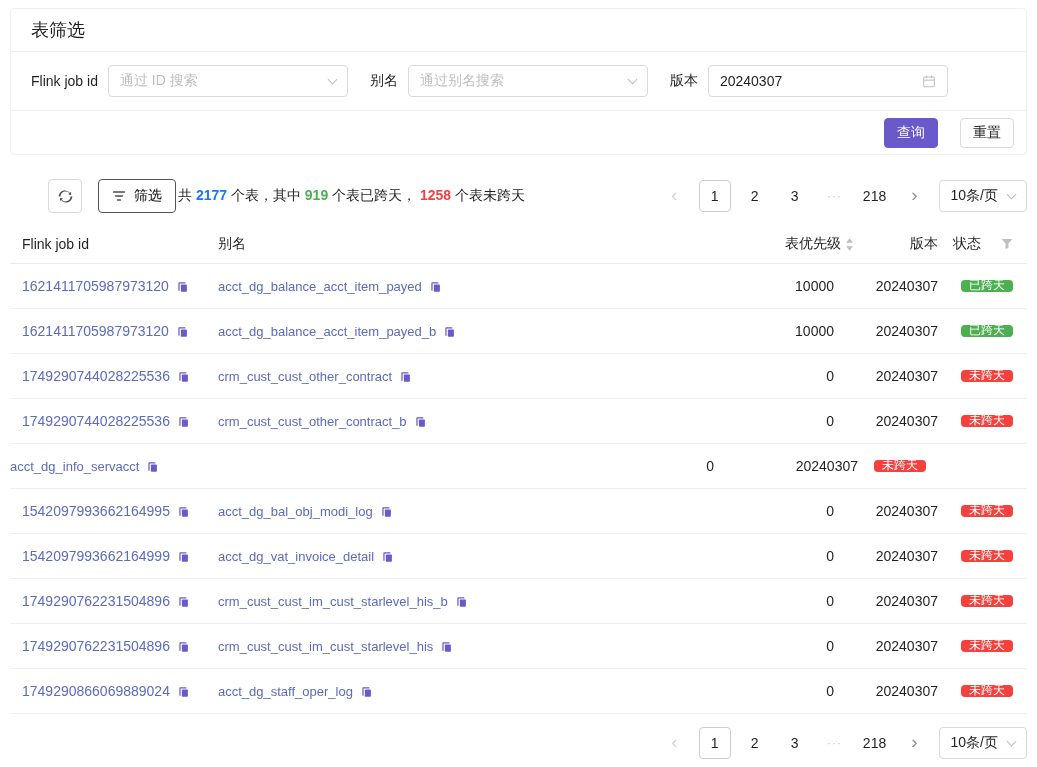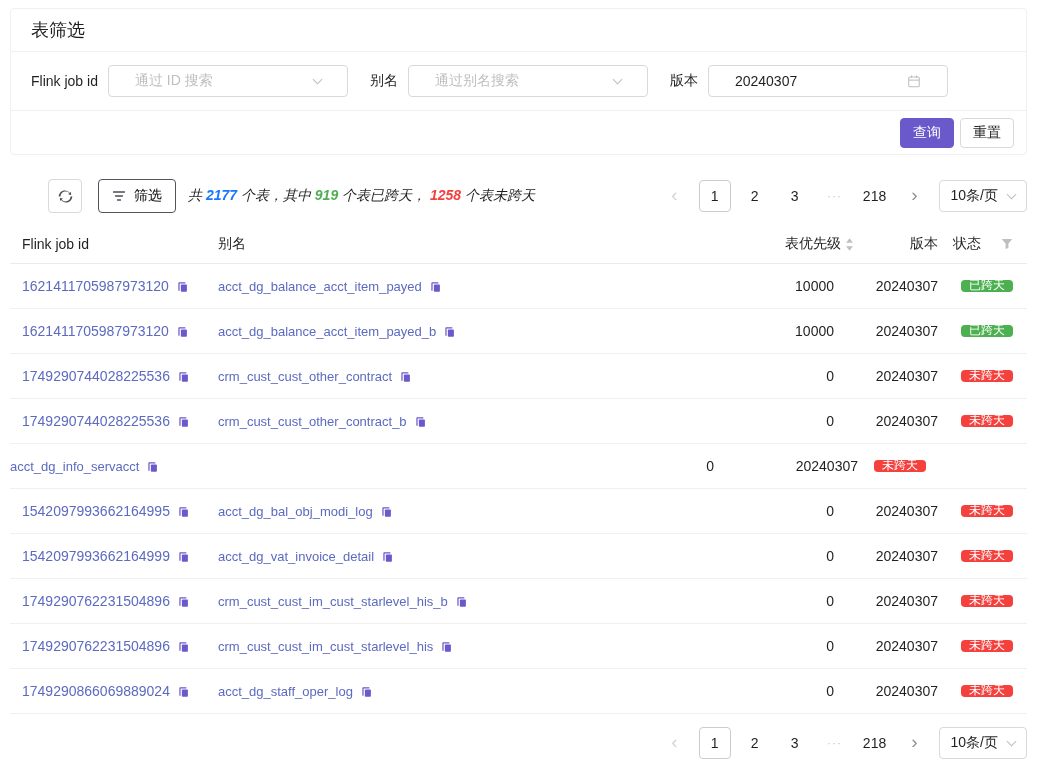--- a/index.html
+++ b/index.html
@@ -7,38 +7,38 @@
     font-family:"Liberation Sans","DejaVu Sans",sans-serif; font-size:14px; color:rgba(0,0,0,0.88); }
   .page { padding:8px 10px 0; }
 
   
   .filter-card { border:1px solid #eef0f2; border-radius:4px; background:#fff; }
   .card-title { padding:9px 20px; border-bottom:1px solid #eef0f2; font-size:18px; }
   .filter-form { display:flex; align-items:center; padding:13px 20px; }
   .form-item { display:flex; align-items:center; margin-right:22px; }
   .form-item label { margin-right:10px; white-space:nowrap; }
   .control { width:240px; height:32px; border:1px solid #d9d9d9; border-radius:4px;
-    display:flex; align-items:center; justify-content:space-between; padding:0 26px; background:#fff; cursor:pointer; }
+    display:flex; align-items:center; justify-content:space-between; padding:0 11px; background:#fff; cursor:pointer; }
   .control .ph { color:#bfbfbf; overflow:hidden; white-space:nowrap; }
   .chev { width:7px; height:7px; border-right:1.3px solid #bfbfbf; border-bottom:1.3px solid #bfbfbf;
     transform:rotate(45deg); margin-top:-3px; flex:0 0 auto; }
   .card-footer { border-top:1px solid #eef0f2; padding:6px 12px; height:44px;
-    display:flex; justify-content:flex-end; align-items:center; gap:6px; }
+    display:flex; justify-content:flex-end; align-items:center; gap:22px; }
   .btn { height:30px; padding:0 12px; border-radius:4px; font-size:14px; cursor:pointer;
     font-family:inherit; }
   .btn-primary { background:var(--primary,#6959cb); border:1px solid var(--primary,#6959cb); color:#fff; }
   .btn-default { background:#fff; border:1px solid #d9d9d9; color:rgba(0,0,0,0.88); }
 
   
   .toolbar { margin-top:24px; display:flex; align-items:center;padding-left:38px; }
   .icon-btn { width:34px; height:34px; border:1px solid #d9d9d9; border-radius:4px; background:#fff;
     display:flex; align-items:center; justify-content:center; cursor:pointer; color:#45494e; }
   .filter-toggle { margin-left:16px; height:34px; padding:0 13px; border:1px solid #50555b; border-radius:4px;
     background:#fff; display:flex; align-items:center; gap:8px; font-size:14px; cursor:pointer; font-family:inherit; }
-  .summary { margin-left:12px; white-space:pre;font-style:italic; }
+  .summary { margin-left:2px; white-space:pre; }
   .summary .n { font-weight:700; }
   .n-blue { color:var(--total-blue,#1677ff); }
   .n-green { color:var(--crossed-green,#4caf50); }
   .n-red { color:var(--uncrossed-red,#f5413d); }
 
   
   .pagination { margin-left:auto; display:flex; align-items:center; gap:8px; }
   .page-item { min-width:32px; height:32px; display:flex; align-items:center; justify-content:center;
     border-radius:4px; cursor:pointer; font-size:14px; background:#fff; }
   .page-item.active { border:1px solid #c8ccd3; }

